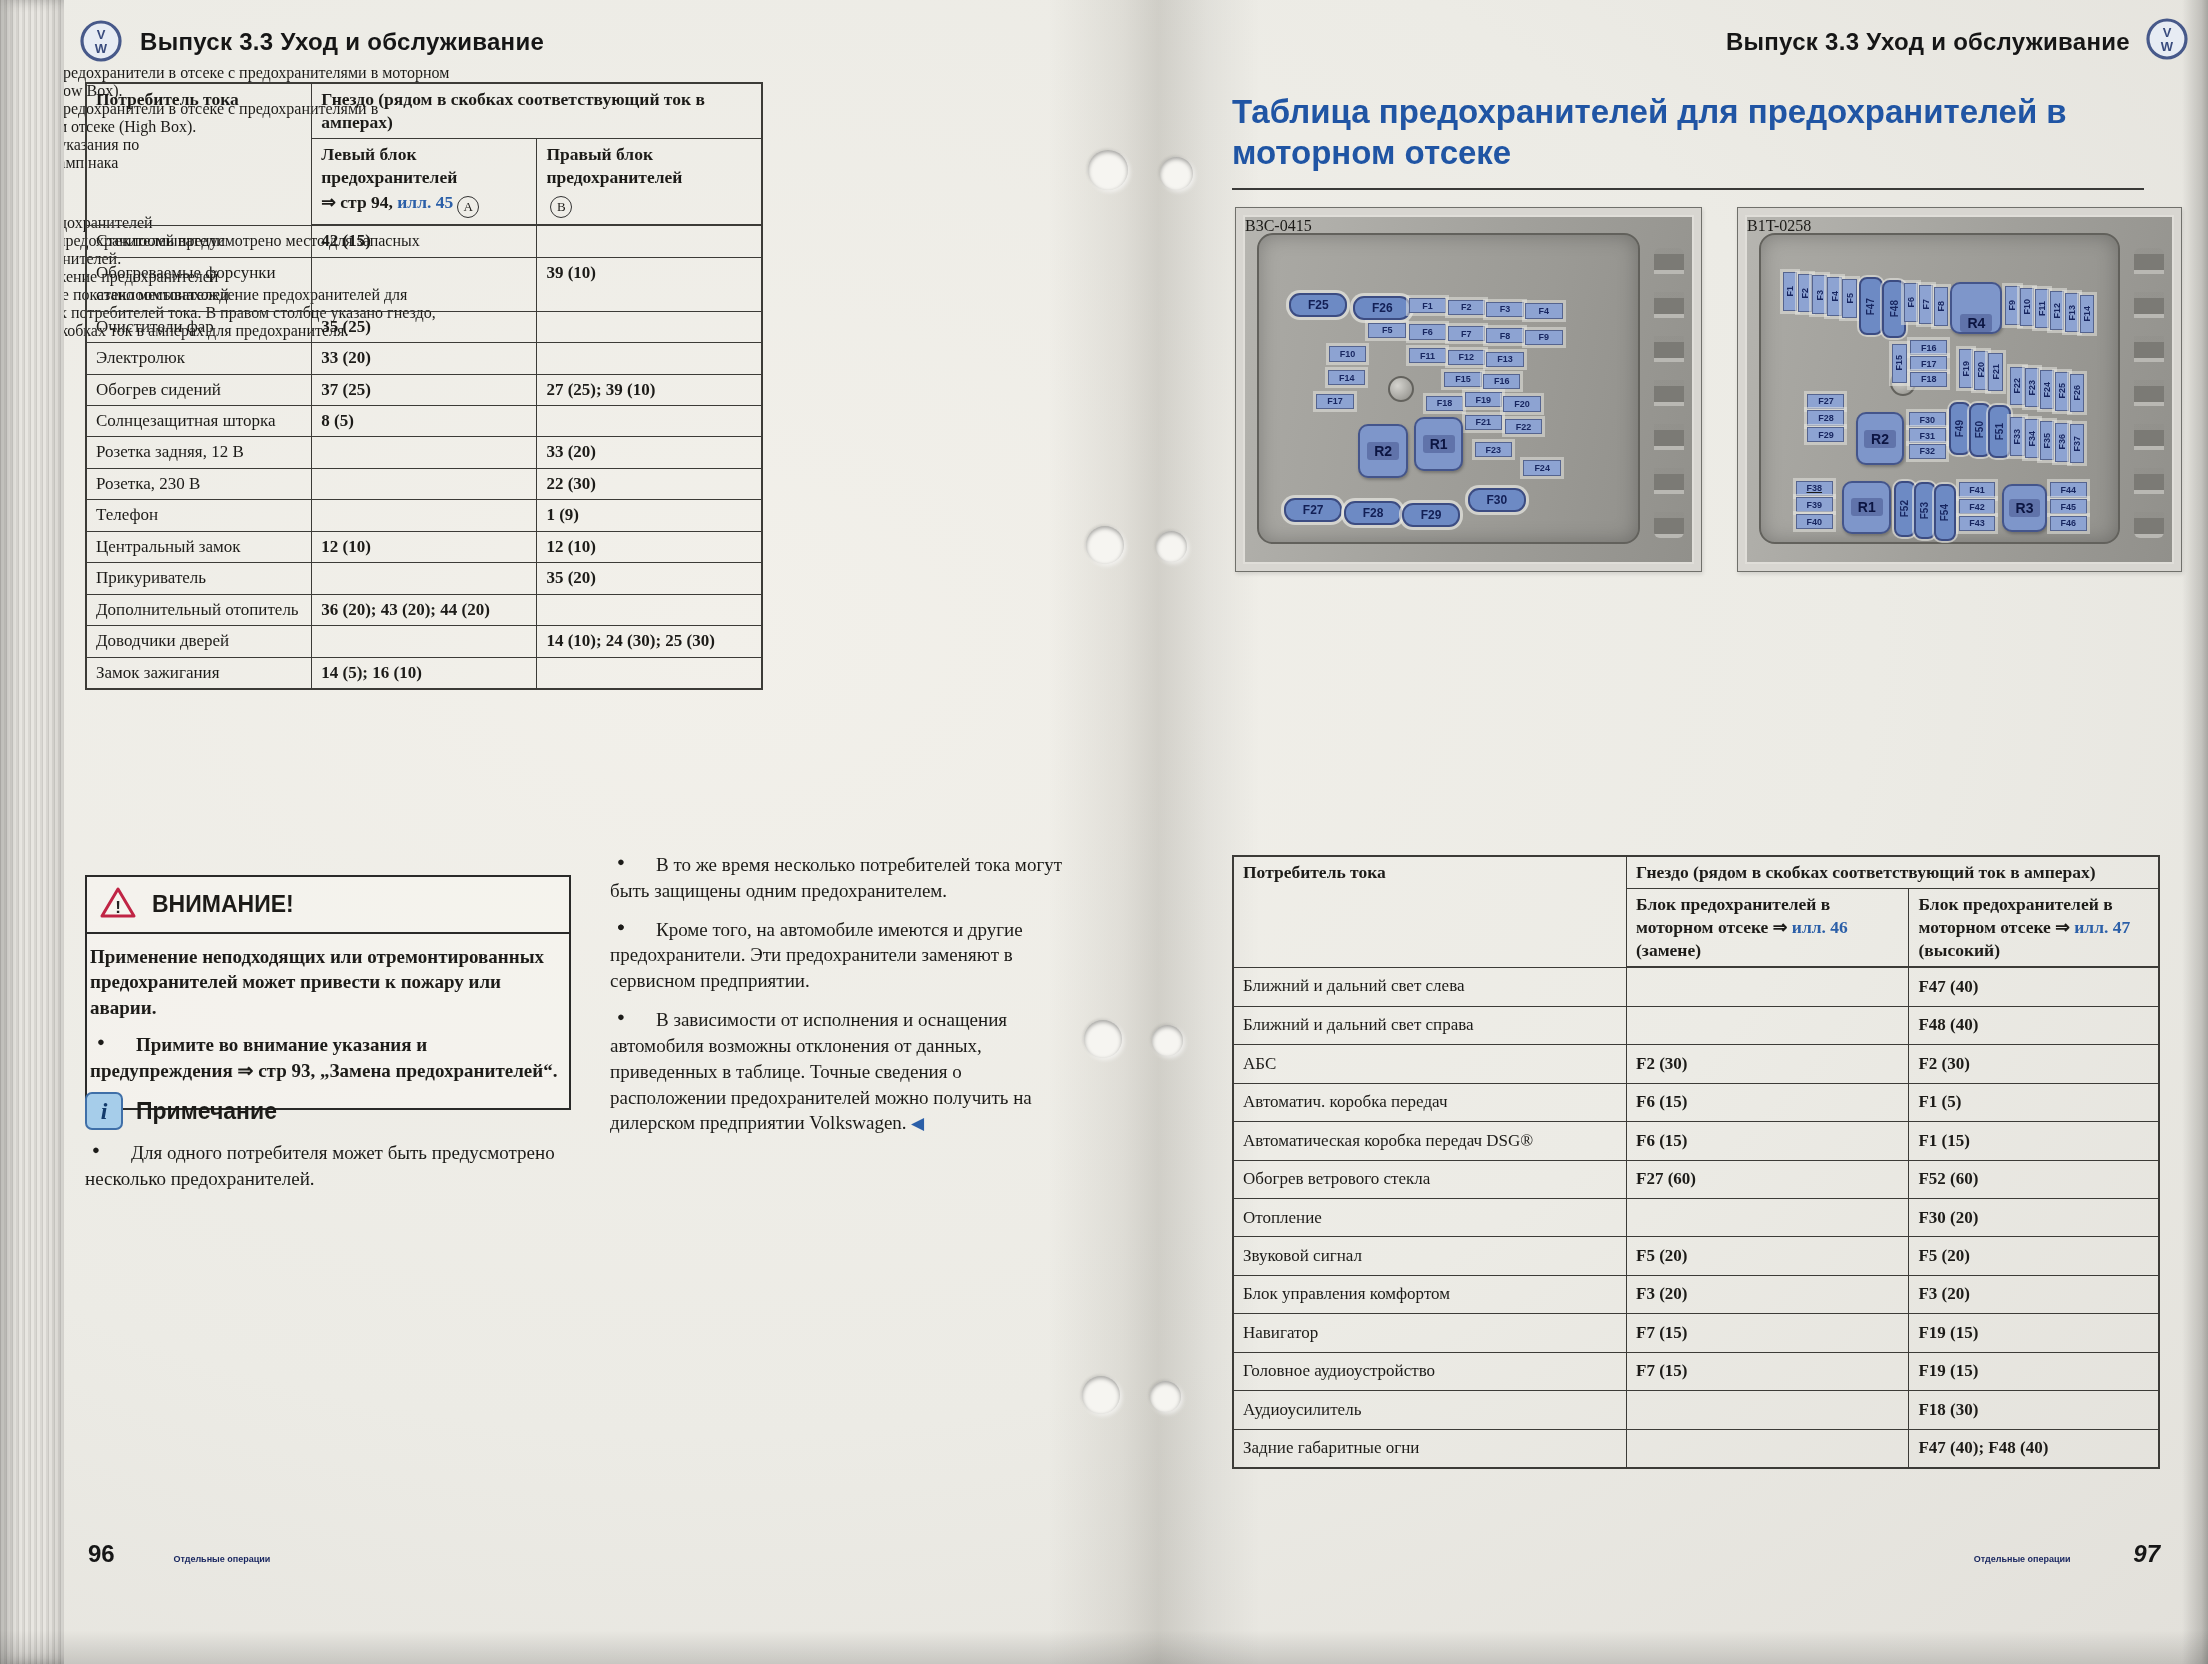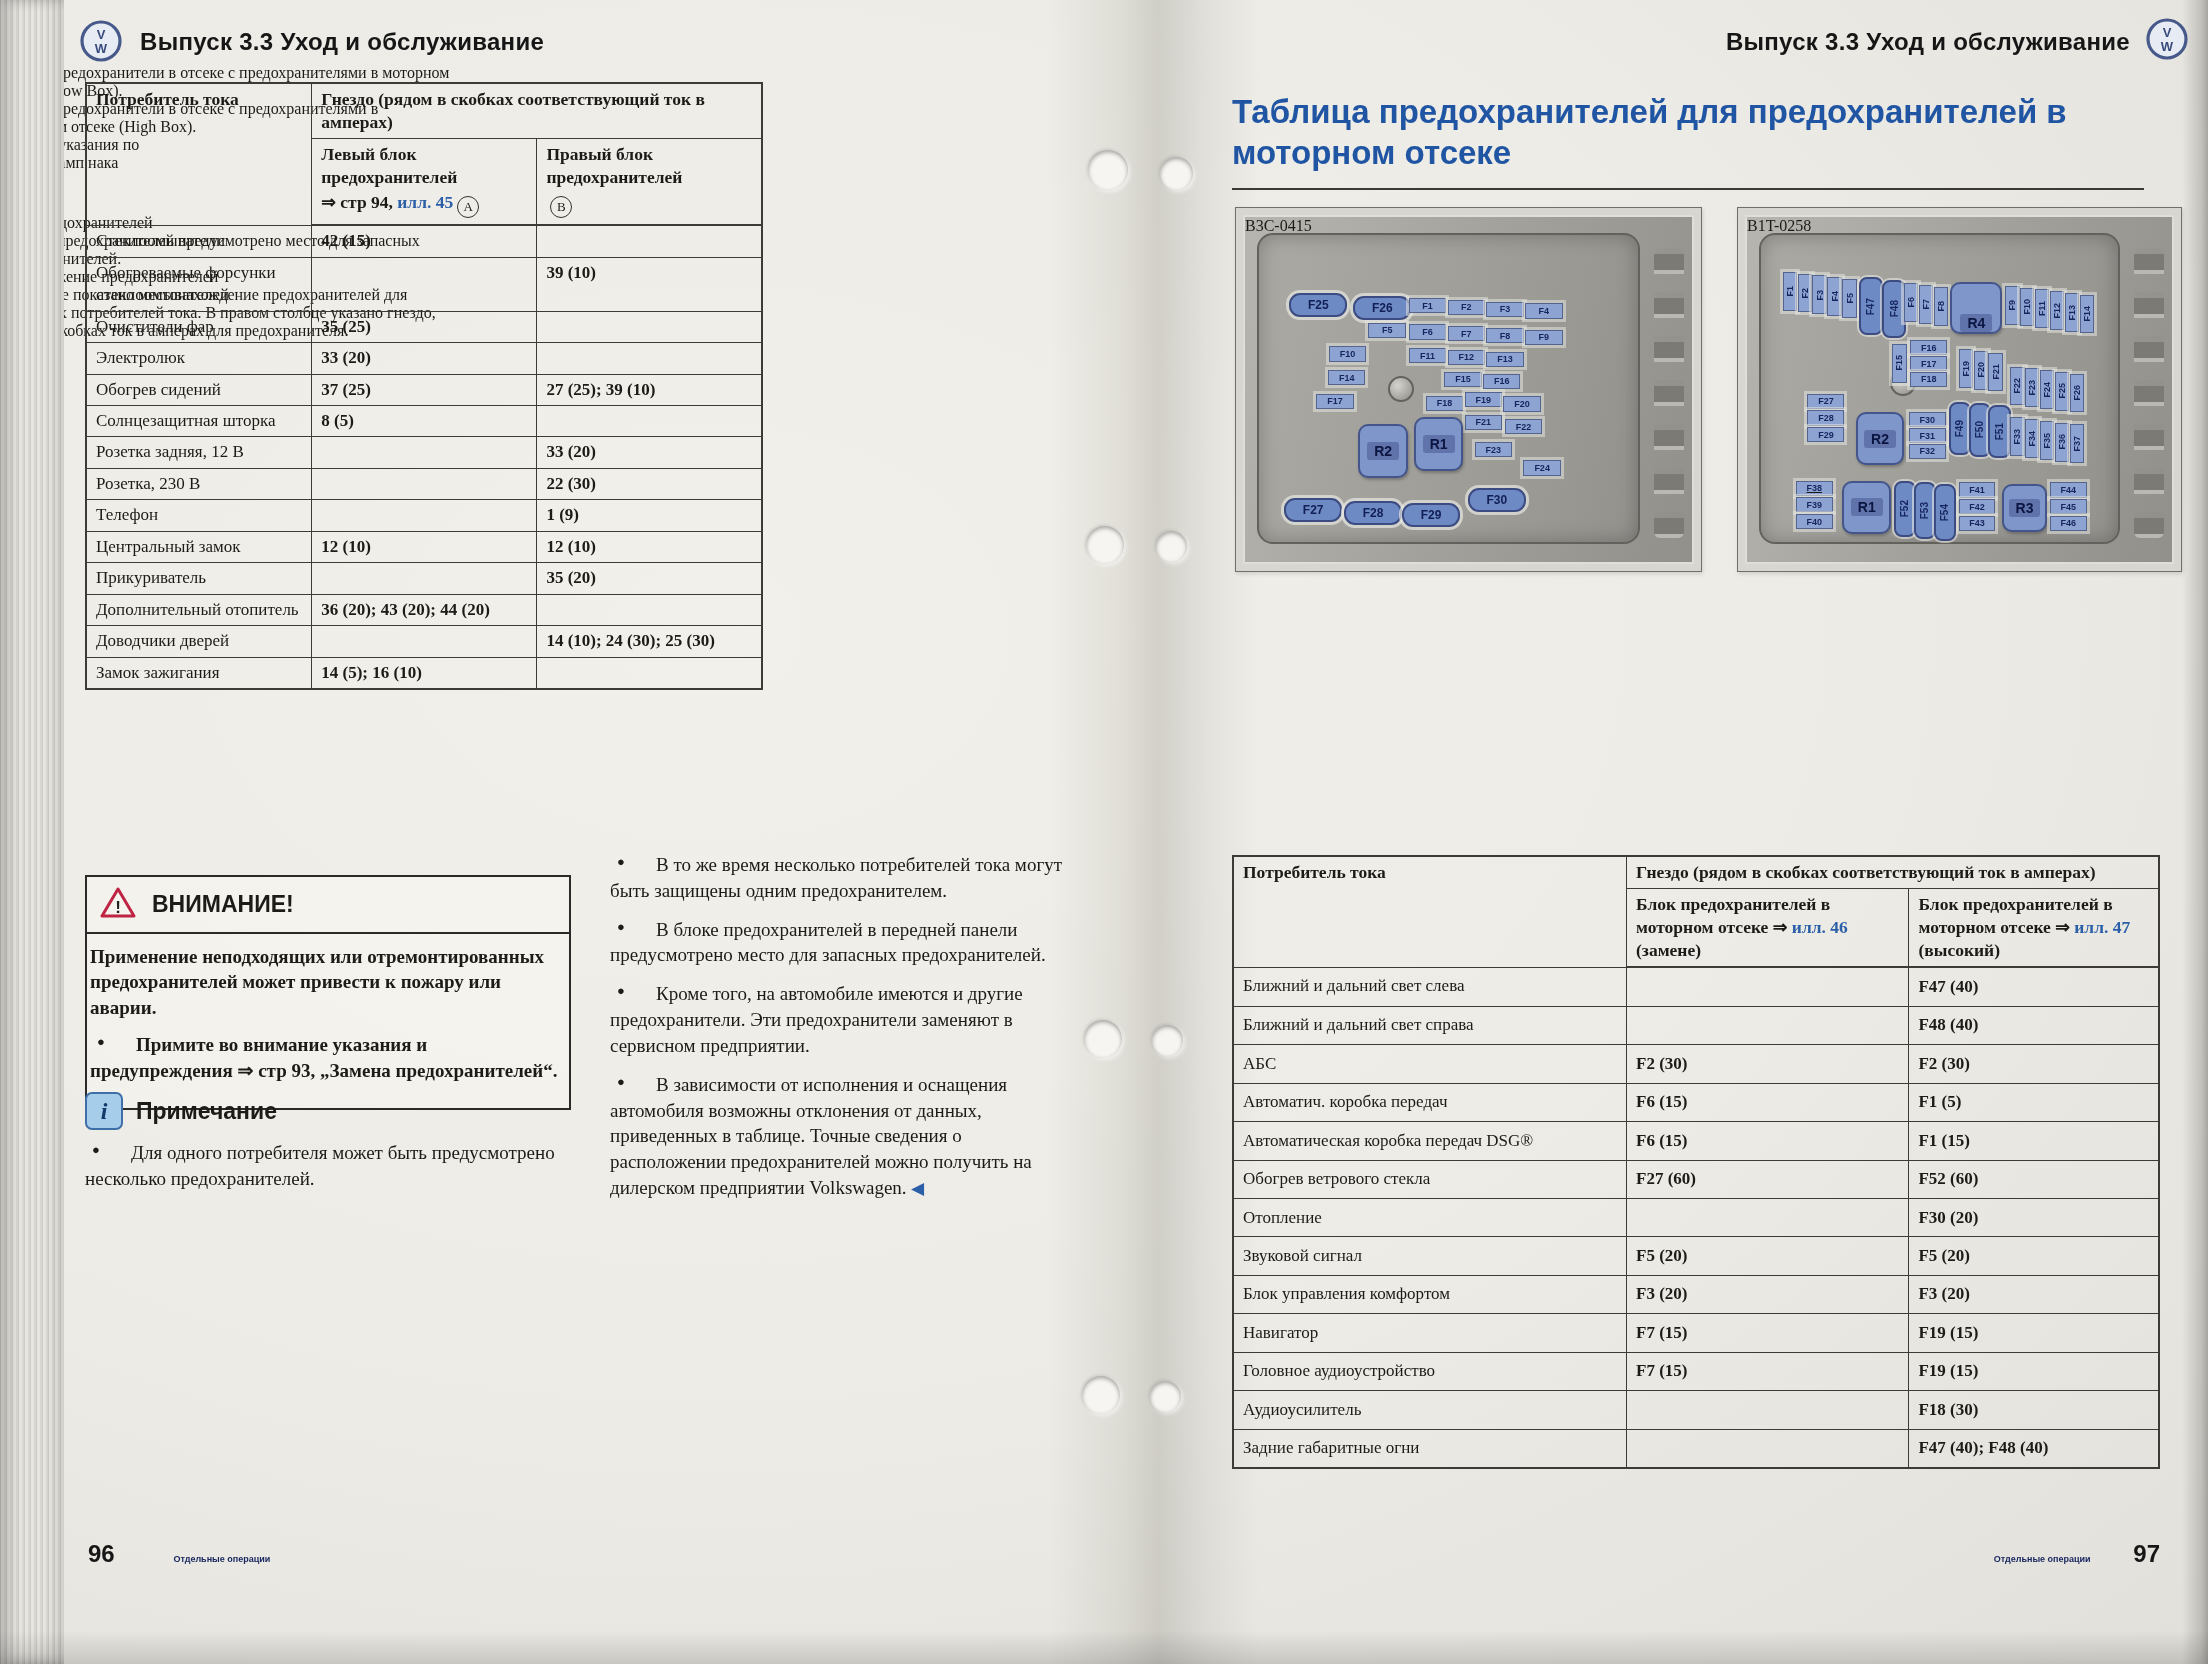--- a/index.html
+++ b/index.html
@@ -254,21 +254,21 @@
       <span class="note-title">Примечание</span>
     </div>
     <div>
         <div class="bullet"><span class="dot">●</span><span class="btext">Для одного потребителя может быть предусмотрено несколько предохранителей.</span></div>
       </div>
   </div>
 
   
   <div class="bullets bullets-mid">
       <div class="bullet"><span class="dot">●</span><span class="btext">В то же время несколько потребителей тока могут быть защищены одним предохранителем.</span></div>
-      <div class="bullet"><span class="dot">●</span><span class="btext">В блоке предохранителей в передней панели предусмотрено место для запасных предохранителей.</span></div>
+      <div class="bullet"><span class="dot">●</span></div>
       <div class="bullet"><span class="dot">●</span><span class="btext">Кроме того, на автомобиле имеются и другие предохранители. Эти предохранители заменяют в сервисном предприятии.</span></div>
       <div class="bullet"><span class="dot">●</span><span class="btext">В зависимости от исполнения и оснащения автомобиля возможны отклонения от данных, приведенных в таблице. Точные сведения о расположении предохранителей можно получить на дилерском предприятии Volkswagen.<span class="tail-tri"> ◀</span></span></div>
     </div>
 
   
   <div class="footer" style="left:88px;top:1540px;">
     <span class="pgnum">96</span>
     <span class="flabel" style="margin-left:52px;">Отдельные операции</span>
   </div>
 
@@ -692,15 +692,15 @@
           <td class="cval">F47 (40); F48 (40)</td>
         </tr>
       </tbody>
   </table>
 
   <span class="cont-tri">▶</span>
 
   
   <div class="footer" style="left:1500px;top:1540px;width:660px;text-align:right;">
     <span class="flabel">Отдельные операции</span>
-    <span class="pgnum" style="margin-left:36px;">97</span>
+    <span class="pgnum" style="margin-left:56px;font-style:italic;">97</span>
   </div>
 </div>
 
 </body></html>

